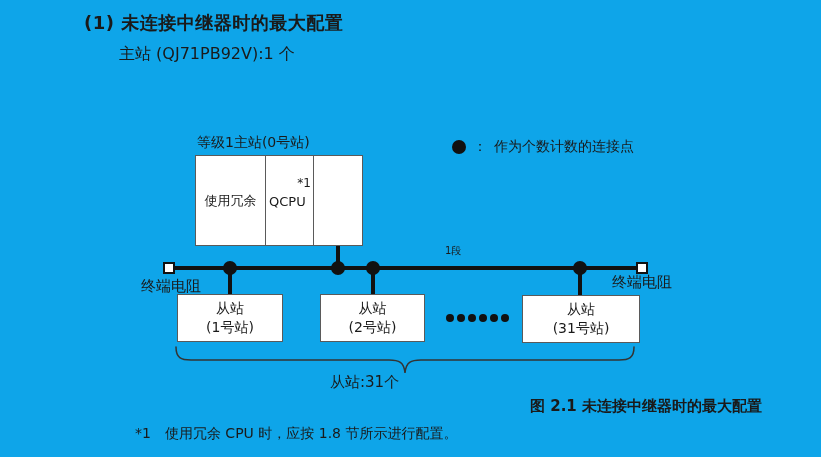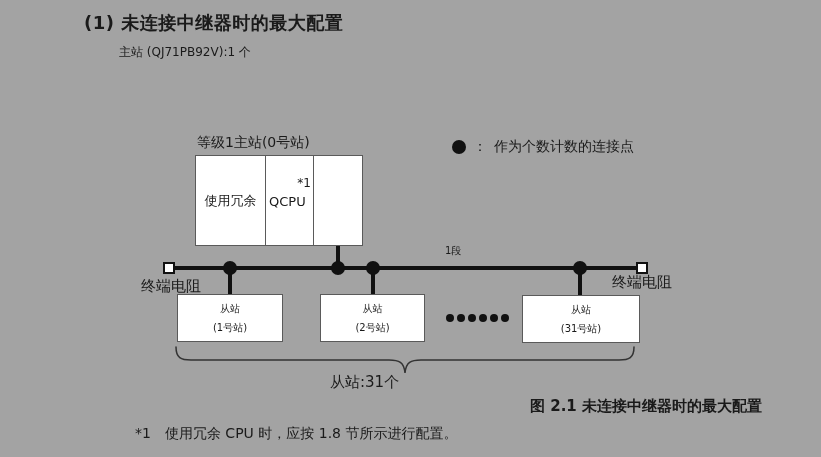--- a/index.html
+++ b/index.html
@@ -1,30 +1,30 @@
 <!DOCTYPE html>
 <html><head>
 <meta charset="utf-8">
 <style>
   * { margin: 0; padding: 0; box-sizing: border-box; }
   html, body { background: #ffffff; }
   .page {
     position: relative;
     width: 821px;
     height: 457px;
-    background: #a3a3a3;
+    background: #0ea5e9;
     font-family: "DejaVu Sans", sans-serif;
     color: #1a1a1a;
     overflow: hidden;
   }
   .abs { position: absolute; }
 
   
   .heading { left: 84px; top: 11px; font-size: 18px; font-weight: bold; letter-spacing: 0.5px; }
-  .spec1 { left: 119px; top: 44px; font-size: 12px; }
+  .spec1 { left: 119px; top: 44px; font-size: 16px; }
   .spec2 { left: 119px; top: 71px; font-size: 16px; }
 
   
   .legend { left: 452px; top: 138px; display: flex; align-items: center; gap: 7px; font-size: 14px; }
   .legend-dot { width: 14px; height: 14px; border-radius: 50%; background: #111; }
 
   
   .master-label { left: 197px; top: 134px; font-size: 14px; }
   .master-box {
     left: 195px; top: 155px; width: 168px; height: 91px;
@@ -54,21 +54,21 @@
   .term-right { left: 636px; top: 262px; }
   .seg-label { left: 445px; top: 244px; font-size: 10px; }
   .term-label { font-size: 15px; }
   .term-label-left { left: 141px; top: 277px; }
   .term-label-right { left: 612px; top: 273px; }
 
   
   .slave-box {
     border: 1px solid #5a5a5a; background: #fff;
     display: flex; flex-direction: column; justify-content: center;
-    font-size: 10px; line-height: 19px; text-align: center;
+    font-size: 14px; line-height: 19px; text-align: center;
   }
   .slave1 { left: 177px; top: 294px; width: 106px; height: 48px; }
   .slave2 { left: 320px; top: 294px; width: 105px; height: 48px; }
   .slave31 { left: 522px; top: 295px; width: 118px; height: 48px; }
 
   
   .ellipsis { left: 446px; top: 314px; display: flex; gap: 3px; }
   .ellipsis .edot { width: 8px; height: 8px; border-radius: 50%; background: #111; }
 
   

